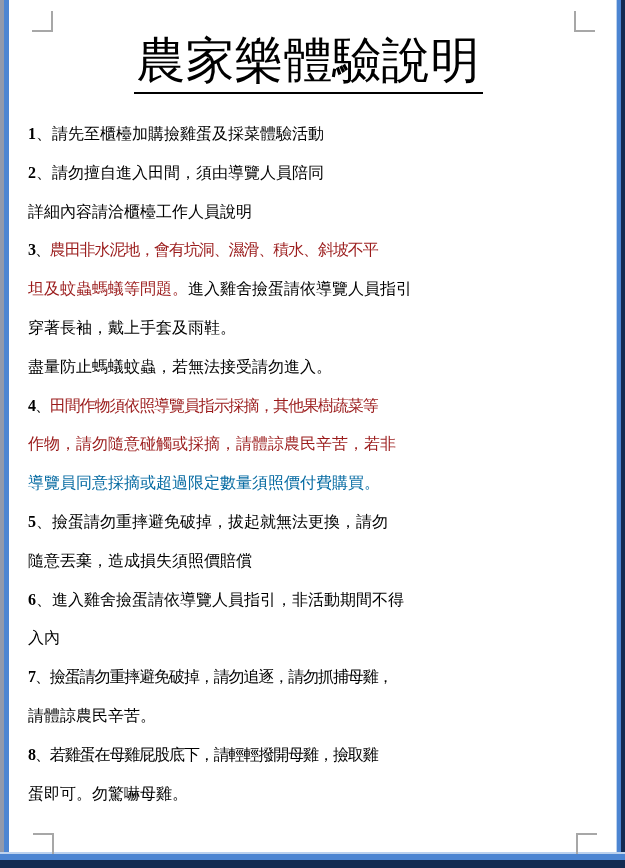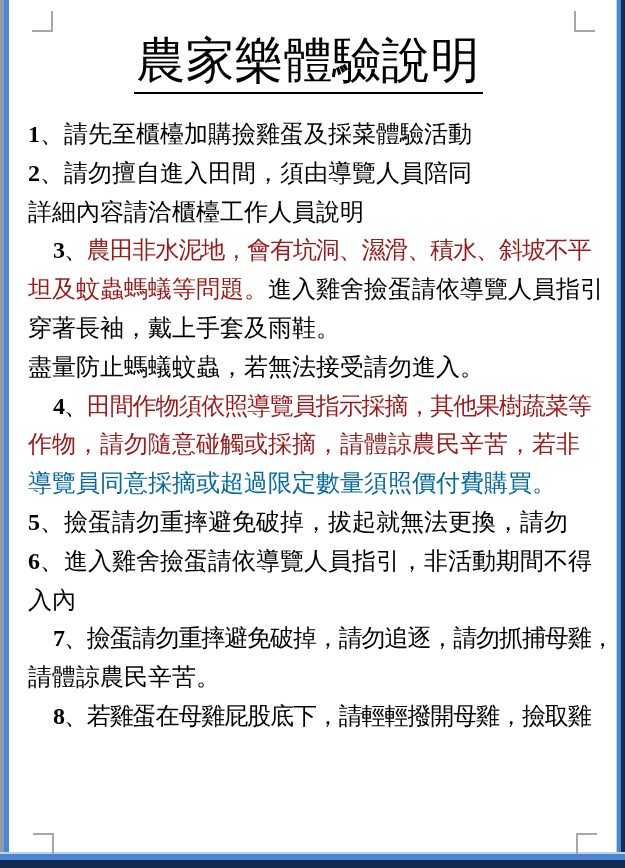--- a/index.html
+++ b/index.html
@@ -25,24 +25,24 @@
   .mark-br { left:576px; top:833px; border-left:2px solid;  border-top:2px solid; }
   
   .title-wrap { position:absolute; left:0; top:33px; width:616px; text-align:center; }
   .title {
     display:inline-block; font-size:49px; line-height:56px; color:#000;
     border-bottom:2px solid #000; padding:0 3px 3px 3px; white-space:nowrap;
   }
   
   .content { position:absolute; left:28px; top:115px; width:575px; }
   .line {
-    height:38.8px; line-height:38.8px; font-size:24px; color:#000;
+    height:38.8px; line-height:38.8px; font-size:16px; color:#000;
     white-space:nowrap;
   }
-  .line.tight { letter-spacing:-1.1px;margin-left:25px; }
+  .line.tight { letter-spacing:-1.1px; }
   .seg-num { font-weight:bold; }
 </style>
 </head>
 <body>
 
 <div class="page">
 
   <div class="edge edge-left-outer" style="background: rgb(145, 153, 171);"></div>
   <div class="edge edge-left-inner" style="background: rgb(76, 133, 210);"></div>
   <div class="edge edge-right-light" style="background: rgb(188, 210, 238);"></div>
@@ -66,20 +66,22 @@
       <div class="line"><span class="seg-num" style="color: rgb(0, 0, 0);">2</span><span style="color: rgb(0, 0, 0);">、請勿擅自進入田間，須由導覽人員陪同</span></div>
       <div class="line"><span style="color: rgb(0, 0, 0);">詳細內容請洽櫃檯工作人員說明</span></div>
       <div class="line tight"><span class="seg-num" style="color: rgb(0, 0, 0);">3</span><span style="color: rgb(0, 0, 0);">、</span><span style="color: rgb(154, 26, 26);">農田非水泥地，會有坑洞、濕滑、積水、斜坡不平</span></div>
       <div class="line"><span style="color: rgb(154, 26, 26);">坦及蚊蟲螞蟻等問題。</span><span style="color: rgb(0, 0, 0);">進入雞舍撿蛋請依導覽人員指引</span></div>
       <div class="line"><span style="color: rgb(0, 0, 0);">穿著長袖，戴上手套及雨鞋。</span></div>
       <div class="line"><span style="color: rgb(0, 0, 0);">盡量防止螞蟻蚊蟲，若無法接受請勿進入。</span></div>
       <div class="line tight"><span class="seg-num" style="color: rgb(0, 0, 0);">4</span><span style="color: rgb(0, 0, 0);">、</span><span style="color: rgb(154, 26, 26); text-align: center;">田間作物須依照導覽員指示採摘，其他果樹蔬菜等</span></div>
       <div class="line"><span style="color: rgb(154, 26, 26);">作物，請勿隨意碰觸或採摘，請體諒農民辛苦，若非</span></div>
       <div class="line"><span style="color: #0369a1;">導覽員同意採摘或超過限定數量須照價付費購買。</span></div>
       <div class="line"><span class="seg-num" style="color: rgb(0, 0, 0);">5</span><span style="color: rgb(0, 0, 0);">、撿蛋請勿重摔避免破掉，拔起就無法更換，請勿</span></div>
+      <div class="line"><span style="color: rgb(0, 0, 0);">隨意丟棄，造成損失須照價賠償</span></div>
       <div class="line"><span class="seg-num" style="color: rgb(0, 0, 0);">6</span><span style="color: rgb(0, 0, 0);">、進入雞舍撿蛋請依導覽人員指引，非活動期間不得</span></div>
       <div class="line"><span style="color: rgb(0, 0, 0);">入內</span></div>
       <div class="line tight"><span class="seg-num" style="color: rgb(0, 0, 0);">7</span><span style="color: rgb(0, 0, 0);">、撿蛋請勿重摔避免破掉，請勿追逐，請勿抓捕母雞，</span></div>
       <div class="line"><span style="color: rgb(0, 0, 0);">請體諒農民辛苦。</span></div>
       <div class="line tight"><span class="seg-num" style="color: rgb(0, 0, 0);">8</span><span style="color: rgb(0, 0, 0);">、若雞蛋在母雞屁股底下，請輕輕撥開母雞，撿取雞</span></div>
+      <div class="line"><span style="color: rgb(0, 0, 0);">蛋即可。勿驚嚇母雞。</span></div>
     </div>
 
 </div>
 
 </body></html>

